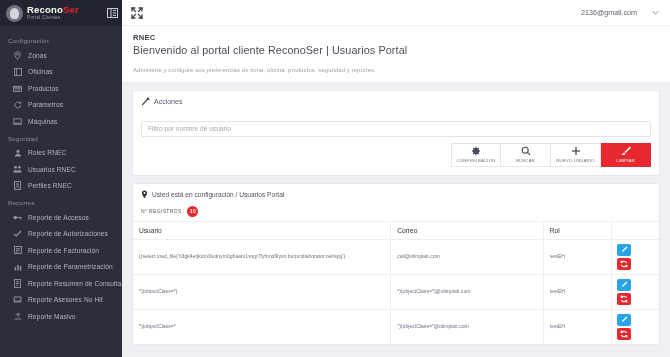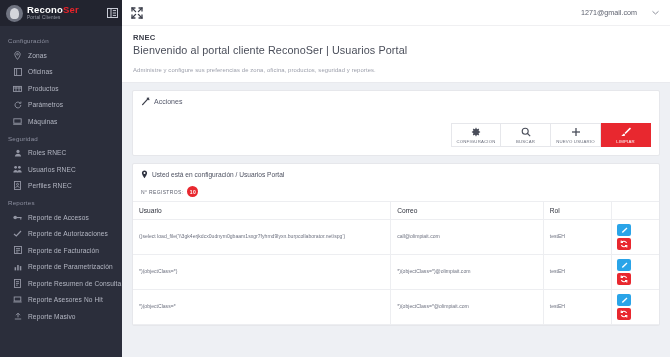--- a/index.html
+++ b/index.html
@@ -405,21 +405,21 @@
             <line x1="1" y1="1" x2="4.6" y2="4.6"></line>
           <polyline points="11,4 11,1 8,1"></polyline>
             <line x1="11" y1="1" x2="7.4" y2="4.6"></line>
           <polyline points="1,8 1,11 4,11"></polyline>
             <line x1="1" y1="11" x2="4.6" y2="7.4"></line>
           <polyline points="11,8 11,11 8,11"></polyline>
             <line x1="11" y1="11" x2="7.4" y2="7.4"></line>
         </svg>
       </span>
       <span class="topbar-spacer"></span>
-      <span class="user-email">1271@gmail.com</span>
+      <span class="user-email">2136@gmail.com</span>
       <span class="caret">
         <svg width="9" height="9" viewBox="0 0 9 9" fill="none" stroke="currentColor" stroke-width="1">
             <polyline points="1.5,3.3 4.5,6 7.5,3.3"></polyline>
           </svg>
       </span>
     </div>
 
     <div class="page-head">
       <div class="kicker">RNEC</div>
       <div class="page-title">Bienvenido al portal cliente ReconoSer | Usuarios Portal</div>
@@ -432,20 +432,21 @@
         <div class="card-title">
           <span class="ico">
             <svg width="9" height="9" viewBox="0 0 9 9" fill="none" stroke="currentColor" stroke-width="1.3" stroke-linecap="round">
                 <line x1="7.6" y1="1.1" x2="1.6" y2="7.6"></line>
                 <line x1="6.3" y1="1.1" x2="7.9" y2="2.6"></line>
               </svg>
           </span>
           <span>Acciones</span>
         </div>
         <div class="card-body">
+          <input class="filter-input" type="text" placeholder="Filtro por nombre de usuario" style="">
           <div class="actions-row">
             <div class="act-btn">
               <span class="bi">
                 <svg width="10" height="10" viewBox="0 0 10 10" fill="currentColor">
                     <path d="M5 3.3A1.7 1.7 0 1 0 5 6.7 1.7 1.7 0 0 0 5 3.3zm4.1 2.3.0-1.2-1.1-.2a3.2 3.2 0 0 0-.4-.9l.6-.9-.8-.8-.9.6a3.2 3.2 0 0 0-.9-.4L5.4.7H4.6l-.2 1.1a3.2 3.2 0 0 0-.9.4l-.9-.6-.8.8.6.9a3.2 3.2 0 0 0-.4.9l-1.1.2v1.2l1.1.2c.1.3.2.6.4.9l-.6.9.8.8.9-.6c.3.2.6.3.9.4l.2 1.1h.8l.2-1.1c.3-.1.6-.2.9-.4l.9.6.8-.8-.6-.9c.2-.3.3-.6.4-.9z"></path>
                   </svg>
               </span>
               <span class="bl">CONFIGURACION</span>
             </div>
             <div class="act-btn">

